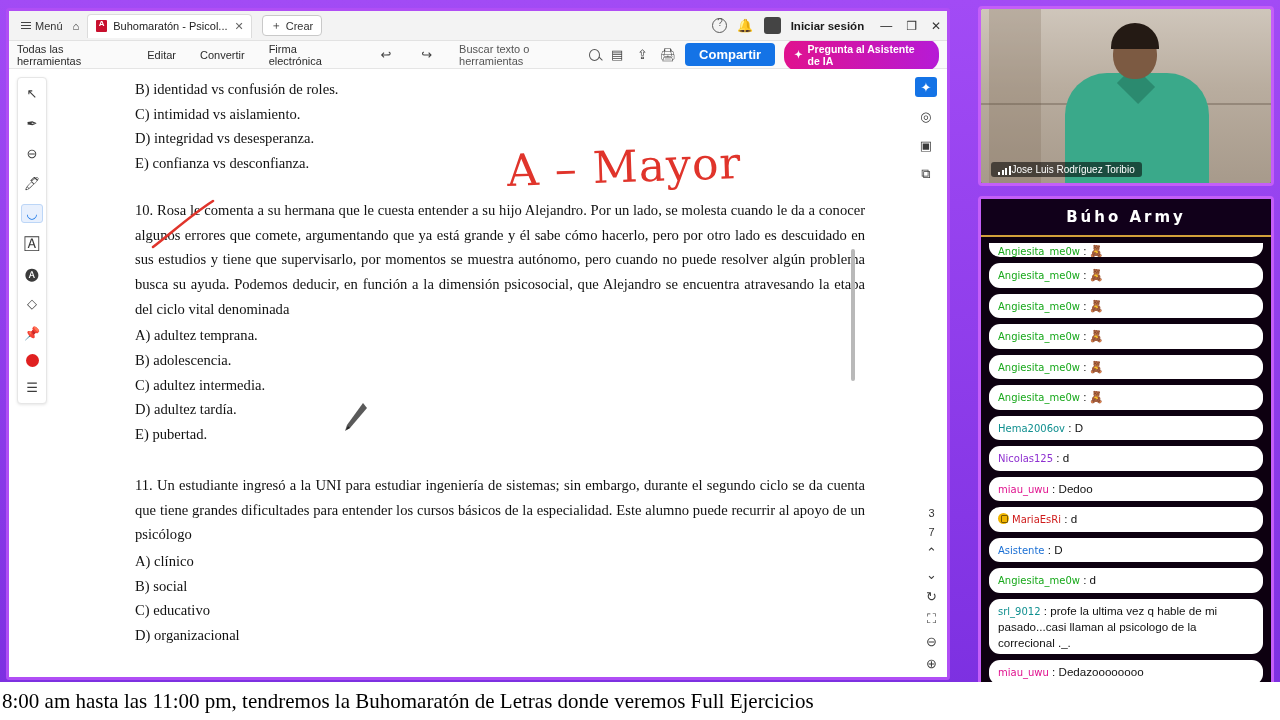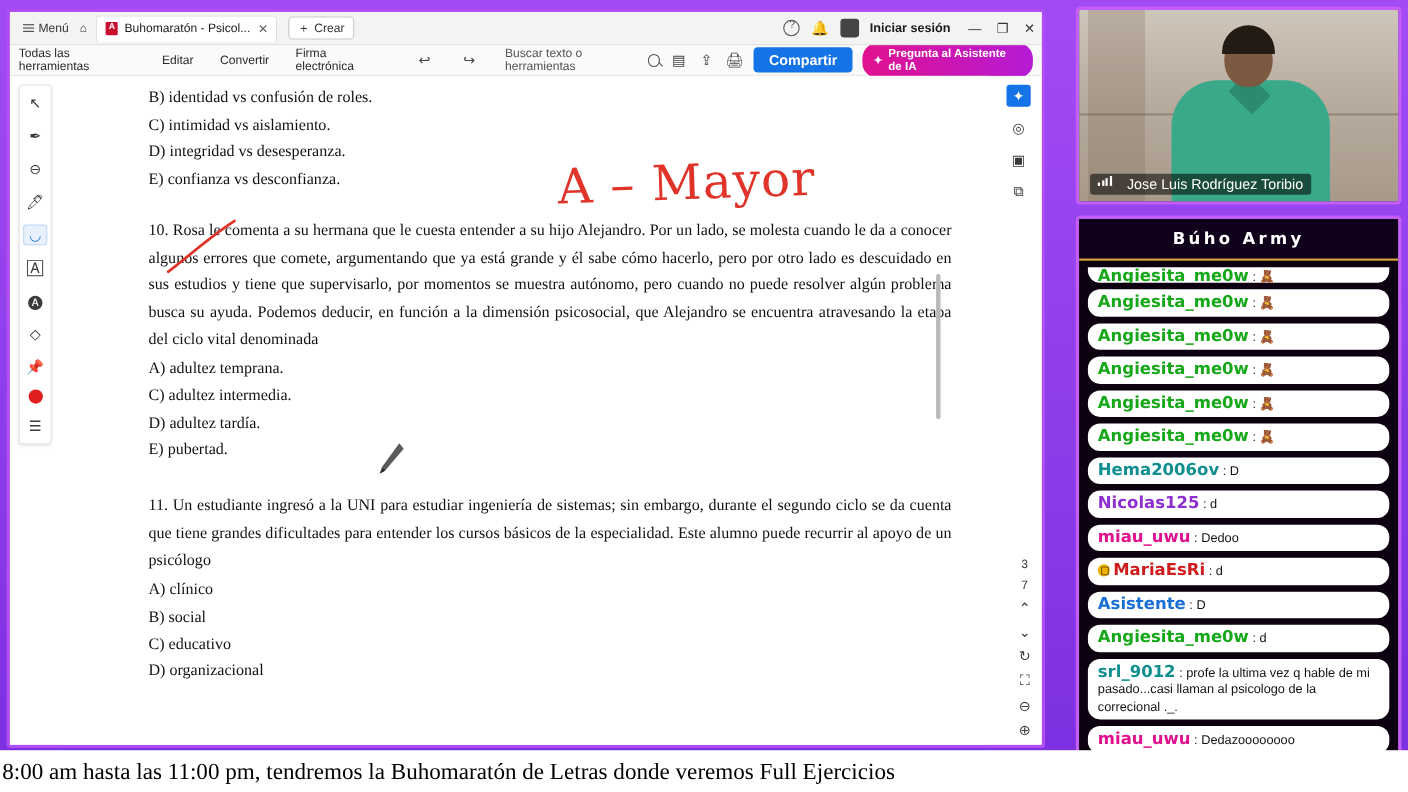--- a/index.html
+++ b/index.html
@@ -184,22 +184,22 @@
   #cam .person-body {
     position:absolute; left:84px; top:64px; width:144px; height:116px;
     background:#3aa98a; border-radius:42px 42px 0 0;
   }
   #cam .person-collar {
     position:absolute; left:140px; top:64px; width:30px; height:24px; background:#2b8a6f;
     transform: rotate(45deg);
   }
   #cam .namebar {
     position:absolute; left:10px; bottom:6px;
-    background: rgba(0,0,0,.55); color:#fff; font-size:13px;
-    padding: 2px 7px; border-radius:3px; display:flex; align-items:flex-start; gap:14px;
+    background: rgba(0,0,0,.55); color:#fff; font-size:10px;
+    padding: 2px 7px; border-radius:3px; display:flex; align-items:flex-end; gap:1px;
   }
   #cam .bars { display:inline-flex; align-items:flex-end; gap:1.5px; height:9px; }
   #cam .bars i { width:2px; background:#fff; }
   #cam .bars i:nth-child(1){height:3px}
   #cam .bars i:nth-child(2){height:5px}
   #cam .bars i:nth-child(3){height:7px}
   #cam .bars i:nth-child(4){height:9px}
 
   #chat {
     position:absolute; left: 978px; top: 196px; width: 296px; height: 512px;
@@ -213,21 +213,21 @@
     display:flex; align-items:center; justify-content:center;
     font-family: "DejaVu Sans", sans-serif;
   }
   #chat .clist { position:absolute; top:40px; left:0; right:0; bottom:0; padding: 4px 8px 6px 8px; overflow:hidden; }
   .cmsg {
     background:#fff; border-radius: 11px;
     margin-bottom: 6px; padding: 4px 9px;
     font-size: 11.6px; line-height: 15.5px; color:#111;
     display:block;
   }
-  .cmsg .who { font-weight:bold; font-family:"DejaVu Sans", sans-serif; font-size:15px; }
+  .cmsg .who { font-weight:normal; font-family:"DejaVu Sans", sans-serif; font-size:10px; }
   .cmsg .who.green { color:#17a81a; }
   .cmsg .who.pink  { color:#e0118e; }
   .cmsg .who.purple{ color:#8e2fd0; }
   .cmsg .who.blue  { color:#1a6fd4; }
   .cmsg .who.teal  { color:#0f8f8f; }
   .cmsg .who.red   { color:#cf1b1b; }
   .cmsg .modbadge {
     display:inline-block; width:11px; height:11px; border-radius:50%;
     background:#f0b400; margin-right:3px; vertical-align:-1px;
     position:relative;
@@ -333,20 +333,21 @@
           <div class="optlist">
             <div class="opt">B) identidad vs confusión de roles.</div>
             <div class="opt">C) intimidad vs aislamiento.</div>
             <div class="opt">D) integridad vs desesperanza.</div>
             <div class="opt">E) confianza vs desconfianza.</div>
           </div>
 
           <div class="qblock">10. Rosa le comenta a su hermana que le cuesta entender a su hijo Alejandro. Por un lado, se molesta cuando le da a conocer algunos errores que comete, argumentando que ya está grande y él sabe cómo hacerlo, pero por otro lado es descuidado en sus estudios y tiene que supervisarlo, por momentos se muestra autónomo, pero cuando no puede resolver algún problema busca su ayuda. Podemos deducir, en función a la dimensión psicosocial, que Alejandro se encuentra atravesando la etapa del ciclo vital denominada</div>
           <div class="optlist">
             <div class="opt">A) adultez temprana.</div>
+            <div class="opt">B) adolescencia.</div>
             <div class="opt">C) adultez intermedia.</div>
             <div class="opt">D) adultez tardía.</div>
             <div class="opt">E) pubertad.</div>
           </div>
 
           <div class="spacer-lg"></div>
 
           <div style="text-align:justify">11. Un estudiante ingresó a la UNI para estudiar ingeniería de sistemas; sin embargo, durante el segundo ciclo se da cuenta que tiene grandes dificultades para entender los cursos básicos de la especialidad. Este alumno puede recurrir al apoyo de un psicólogo</div>
           <div class="optlist">
             <div class="opt">A)   clínico</div>

